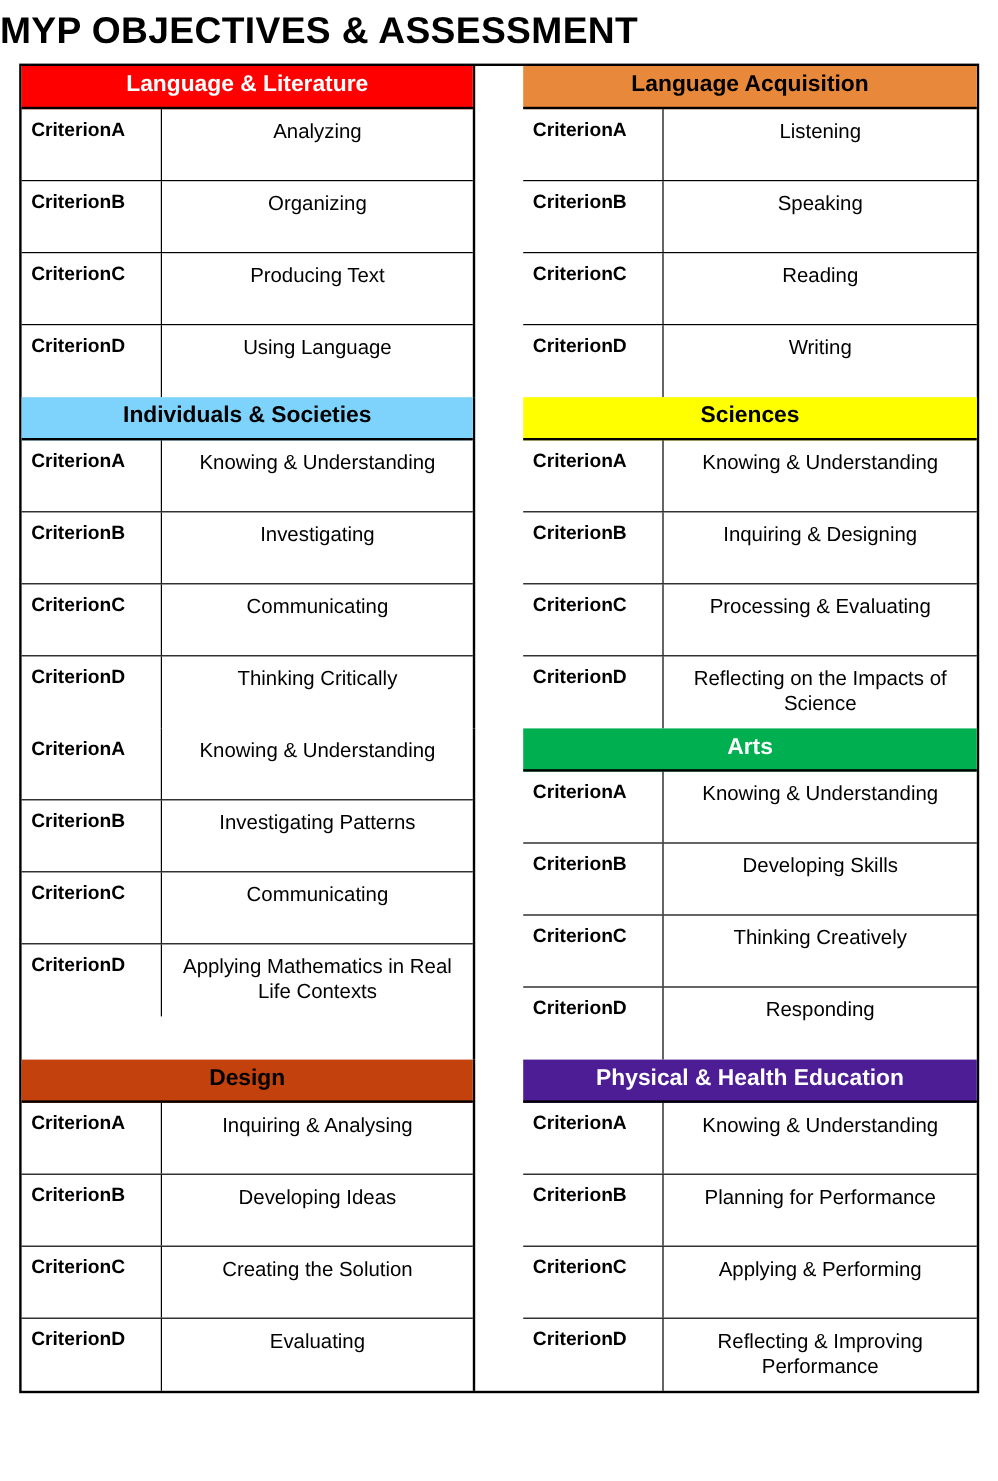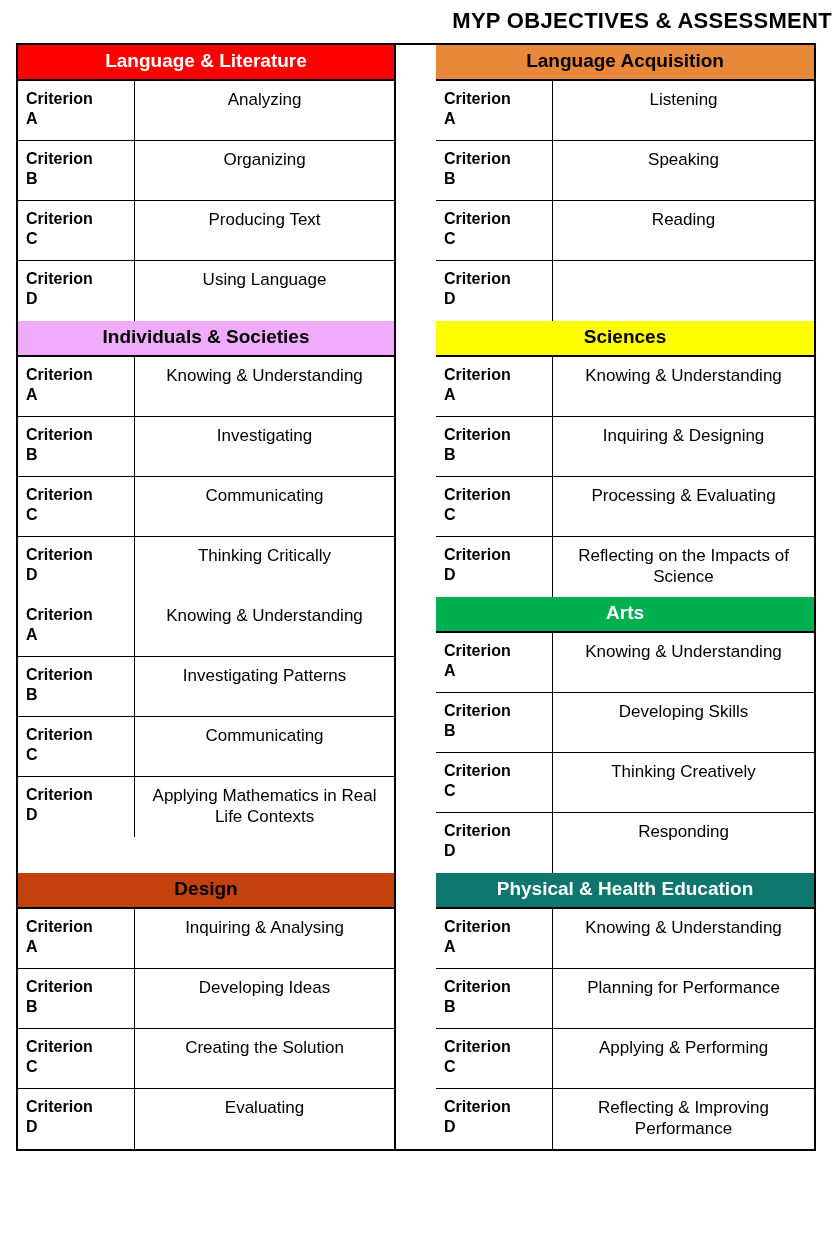--- a/index.html
+++ b/index.html
@@ -14,22 +14,22 @@
     color: #000000;
     overflow: hidden;
   }
   .page {
     width: 832px;
     height: 1234px;
     box-sizing: border-box;
     position: relative;
   }
   .title {
-    text-align: right;
-    font-size: 22px;
+    text-align: left;
+    font-size: 31px;
     font-weight: bold;
     letter-spacing: 0.3px;
     padding: 8px 0 9px 0;
     color: #000;
   }
   .grid {
     width: 800px;
     margin: 0 auto;
     border: 2px solid #000;
     box-sizing: border-box;
@@ -76,21 +76,21 @@
   .crit-label {
     width: 117px;
     min-width: 117px;
     box-sizing: border-box;
     border-right: 1px solid #000;
     font-weight: bold;
     font-size: 16px;
     padding: 8px 6px 8px 8px;
     line-height: 1.25;
     display: flex;
-    flex-direction: column;
+    flex-direction: row;
     justify-content: flex-start;
   }
   .crit-label .letter {
     display: block;
   }
   .crit-objective {
     flex: 1;
     box-sizing: border-box;
     font-size: 17px;
     padding: 8px 10px;
@@ -163,26 +163,27 @@
               <span>Criterion</span>
               <span class="letter">C</span>
             </div>
             <div class="crit-objective">Reading</div>
           </div>
           <div class="crit-row last">
             <div class="crit-label">
               <span>Criterion</span>
               <span class="letter">D</span>
             </div>
+            <div class="crit-objective">Writing</div>
           </div>
         </div>
       </div>
       <div class="band">
         <div class="subject">
-          <div class="subject-header light" style="background: #f0abfc;">Individuals &amp; Societies</div>
+          <div class="subject-header light" style="background: #7dd3fc;">Individuals &amp; Societies</div>
           <div class="crit-row">
             <div class="crit-label">
               <span>Criterion</span>
               <span class="letter">A</span>
             </div>
             <div class="crit-objective">Knowing &amp; Understanding</div>
           </div>
           <div class="crit-row">
             <div class="crit-label">
               <span>Criterion</span>
@@ -326,21 +327,21 @@
           </div>
           <div class="crit-row last">
             <div class="crit-label">
               <span>Criterion</span>
               <span class="letter">D</span>
             </div>
             <div class="crit-objective">Evaluating</div>
           </div>
         </div>
         <div class="subject">
-          <div class="subject-header dark" style="background: #0f766e;">Physical &amp; Health Education</div>
+          <div class="subject-header dark" style="background: #4c1d95;">Physical &amp; Health Education</div>
           <div class="crit-row">
             <div class="crit-label">
               <span>Criterion</span>
               <span class="letter">A</span>
             </div>
             <div class="crit-objective">Knowing &amp; Understanding</div>
           </div>
           <div class="crit-row">
             <div class="crit-label">
               <span>Criterion</span>

